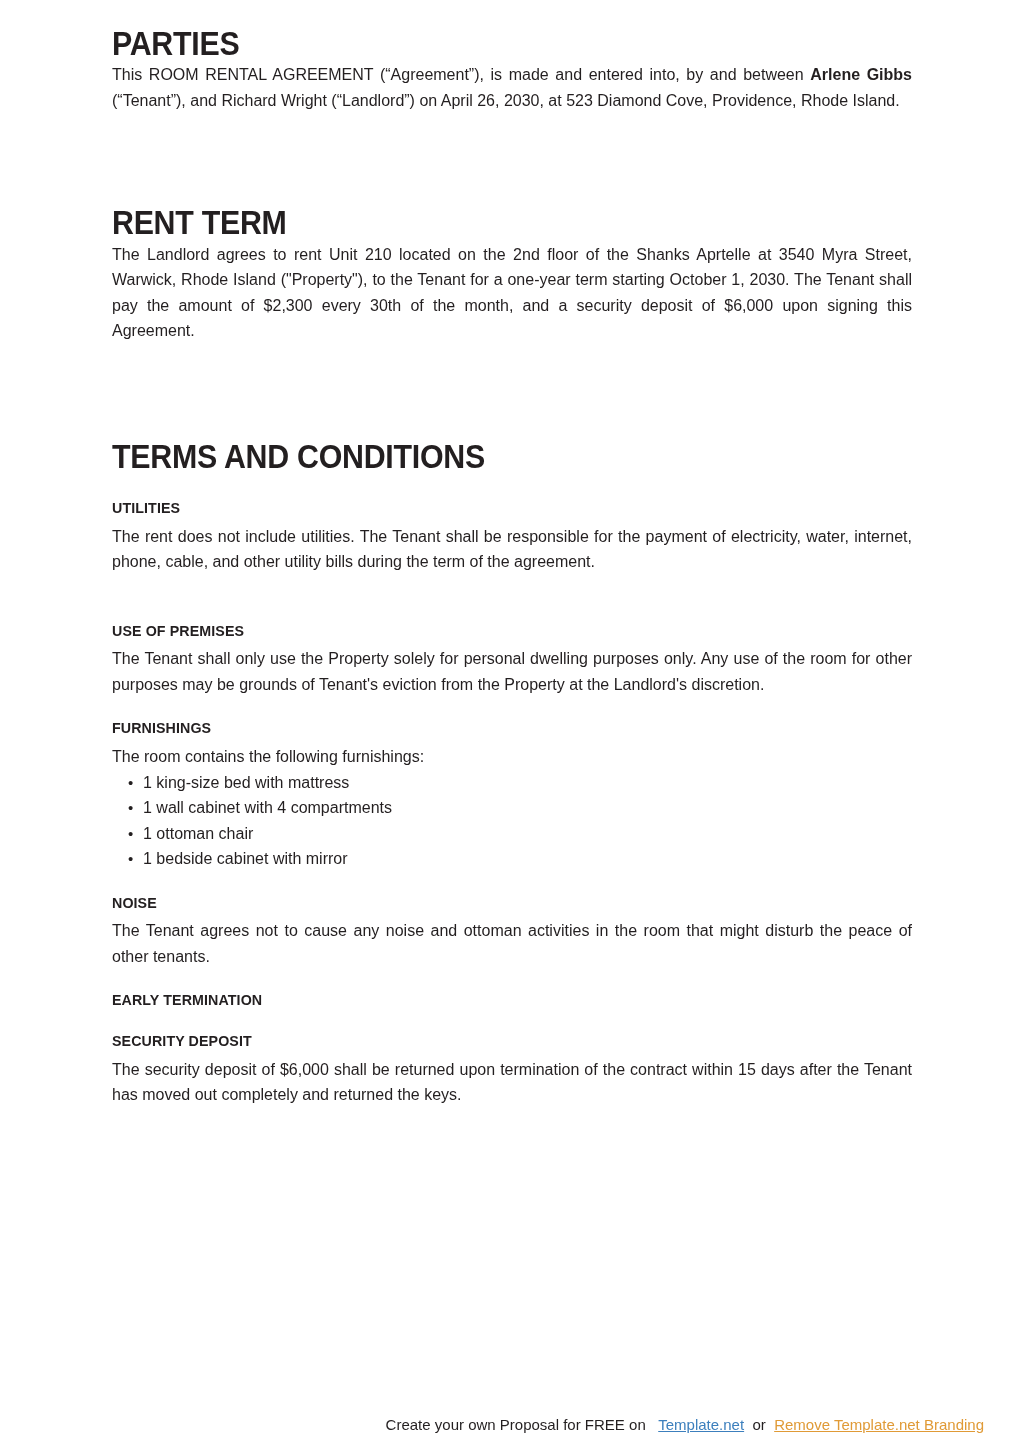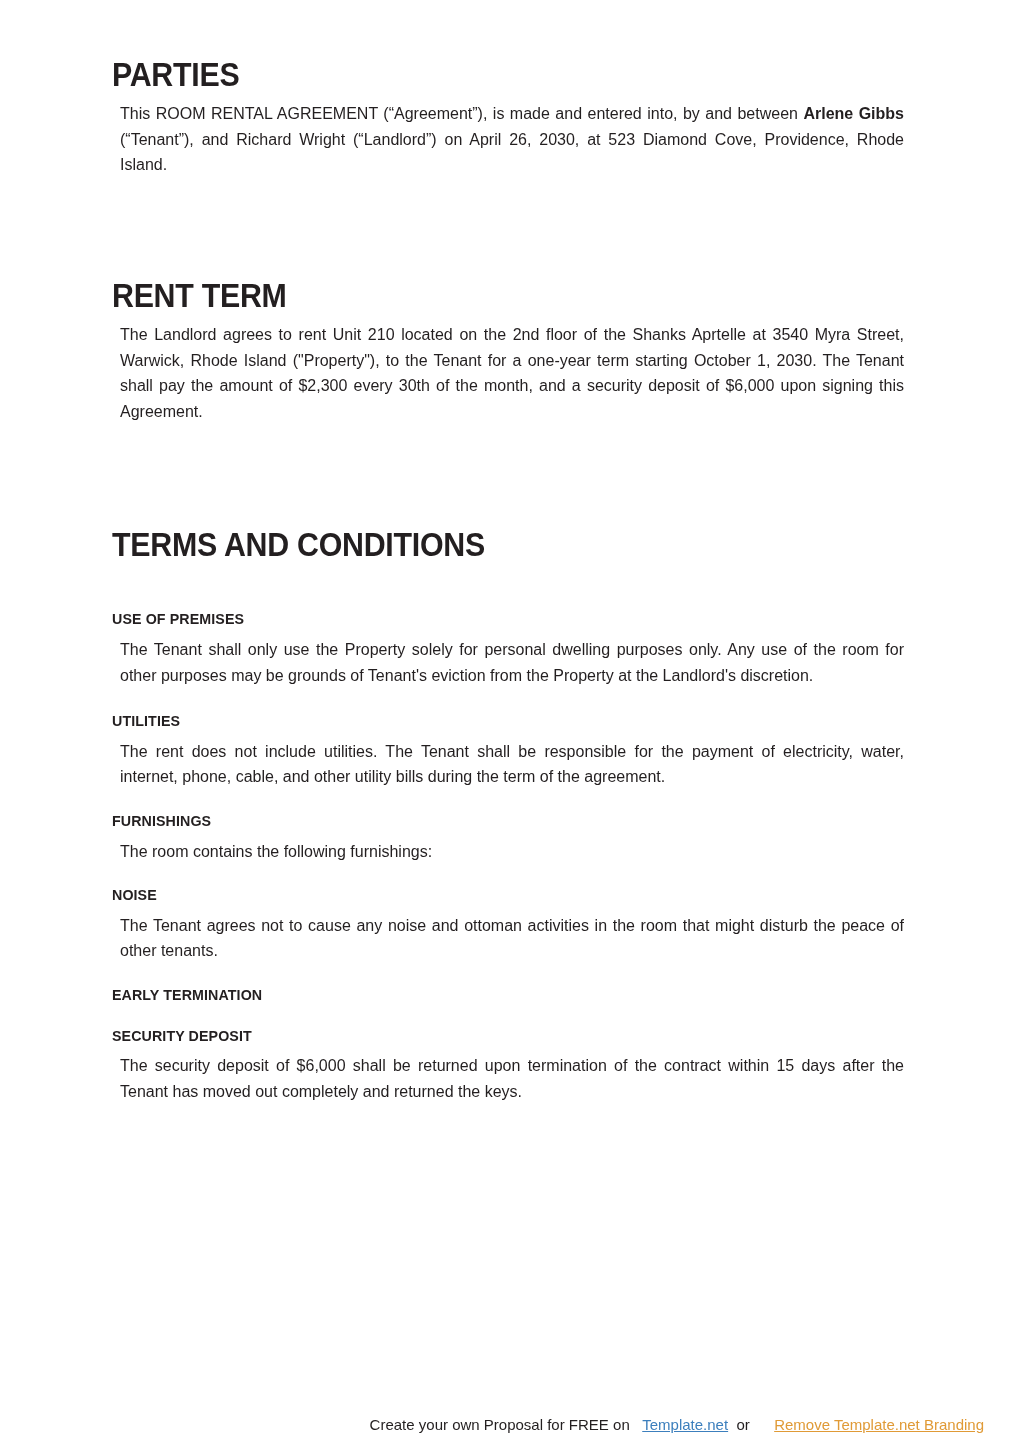--- a/index.html
+++ b/index.html
@@ -27,28 +27,28 @@
     font-family: "Liberation Sans", sans-serif;
     font-size: 33px;
     font-weight: bold;
     letter-spacing: -0.3px;
     line-height: 1.1;
     margin: 0;
     color: #231f20;
     transform: scaleX(0.92);
     transform-origin: left center;
   }
-  .block-parties { padding-top: 57px; }
+  .block-parties { padding-top: 26px; }
   .block-rentterm { padding-top: 92px; }
   .block-terms { padding-top: 95px; }
 
   p.body-text {
     font-size: 16px;
     line-height: 25.5px;
-    margin: 8px;
+    margin: 0;
     text-align: justify;
     color: #231f20;
   }
   .after-title-gap { margin-top: 27px; }
   .after-title-gap-rent { margin-top: 30px; }
 
   b, strong { font-weight: bold; }
 
   .subsection { margin-top: 22px; }
   .subsection.first { margin-top: 47px; }
@@ -102,21 +102,20 @@
   .footer .lead { color: #231f20; }
   .footer .free { font-weight: normal; }
   .footer a.brand-link {
     color: #3c7fbd;
     text-decoration: underline;
     text-align: right;
   }
   .footer a.remove-link {
     color: #e09a36;
     text-decoration: underline;
-    margin-left: 16px;
   }
   .footer .sep { color: #231f20; }
 </style>
 </head>
 <body>
 
 <div class="page">
 
   <div class="content">
 
@@ -126,33 +125,39 @@
     </section>
 
     <section class="block-rentterm">
       <h1 class="section-title">RENT TERM</h1>
       <p class="body-text after-title-gap-rent">The Landlord agrees to rent Unit 210 located on the 2nd floor of the Shanks Aprtelle at 3540 Myra Street, Warwick, Rhode Island ("Property"), to the Tenant for a one-year term starting October 1, 2030. The Tenant shall pay the amount of $2,300 every 30th of the month, and a security deposit of $6,000 upon signing this Agreement.</p>
     </section>
 
     <section class="block-terms">
       <h1 class="section-title">TERMS AND CONDITIONS</h1>
 
+      <div class="subsection" style="margin-top:24px">
+        <h2 class="sub-title">UTILITIES</h2>
+        <p class="body-text">The rent does not include utilities. The Tenant shall be responsible for the payment of electricity, water, internet, phone, cable, and other utility bills during the term of the agreement.</p>
+      </div>
+
       <div class="subsection first">
         <h2 class="sub-title">USE OF PREMISES</h2>
         <p class="body-text">The Tenant shall only use the Property solely for personal dwelling purposes only. Any use of the room for other purposes may be grounds of Tenant's eviction from the Property at the Landlord's discretion.</p>
       </div>
 
-      <div class="subsection" style="margin-top:24px">
-        <h2 class="sub-title">UTILITIES</h2>
-        <p class="body-text">The rent does not include utilities. The Tenant shall be responsible for the payment of electricity, water, internet, phone, cable, and other utility bills during the term of the agreement.</p>
-      </div>
-
       <div class="subsection">
         <h2 class="sub-title">FURNISHINGS</h2>
         <p class="body-text">The room contains the following furnishings:</p>
+        <ul class="furnishings">
+          <li>1 king-size bed with mattress</li>
+          <li>1 wall cabinet with 4 compartments</li>
+          <li>1 ottoman chair</li>
+          <li>1 bedside cabinet with mirror</li>
+        </ul>
       </div>
 
       <div class="subsection">
         <h2 class="sub-title">NOISE</h2>
         <p class="body-text">The Tenant agrees not to cause any noise and ottoman activities in the room that might disturb the peace of other tenants.</p>
       </div>
 
       <div class="subsection">
         <h2 class="sub-title">EARLY TERMINATION</h2>
       </div>

